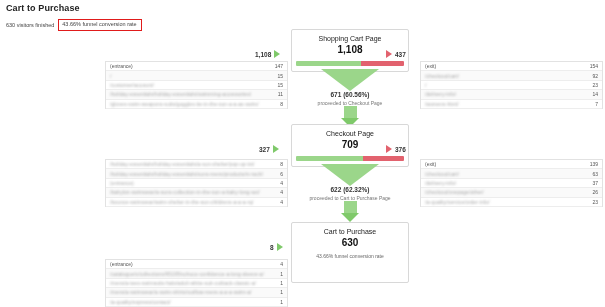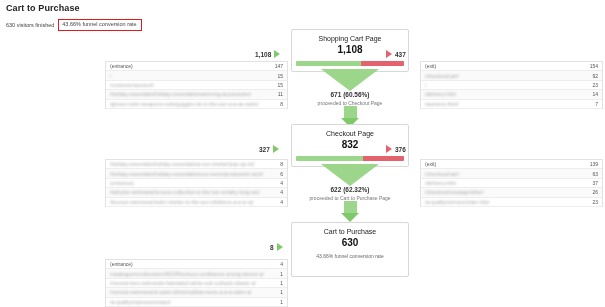--- a/index.html
+++ b/index.html
@@ -152,21 +152,21 @@
   <div class="wedge-wrap" style="left:291px; top:69px;">
     <div class="wedge"></div>
     <div class="flow-label">671 (60.56%)</div>
     <div class="flow-sub">proceeded to Checkout Page</div>
     <div class="wedge-neck"></div>
     <div class="wedge-arrow"></div>
   </div>
 
   <div class="stage-box" style="left:291px; top:124px;">
     <div class="stage-name">Checkout Page</div>
-    <div class="stage-value">832</div>
+    <div class="stage-value">709</div>
     <div class="stage-bar">
       <div class="bar-pass" style="flex:62.32"></div>
       <div class="bar-drop" style="flex:37.68"></div>
     </div>
   </div>
   <div class="marker left" style="left:259px; top:145px;">
     <span>327</span>
     <span class="tri-right-green"></span>
   </div>
   <div class="marker" style="left:386px; top:145px;">
@@ -174,21 +174,21 @@
     <span>376</span>
   </div>
   <div class="wedge-wrap" style="left:291px; top:164px;">
     <div class="wedge"></div>
     <div class="flow-label">622 (62.32%)</div>
     <div class="flow-sub">proceeded to Cart to Purchase Page</div>
     <div class="wedge-neck"></div>
     <div class="wedge-arrow"></div>
   </div>
 
-  <div class="stage-box" style="left:291px; top:222px; padding-bottom:17px;">
+  <div class="stage-box" style="left:291px; top:222px; padding-bottom:23px;">
     <div class="stage-name">Cart to Purchase</div>
     <div class="stage-value">630</div>
     <div class="stage-note">43.66% funnel conversion rate</div>
   </div>
   <div class="marker left" style="left:270px; top:243px;">
     <span>8</span>
     <span class="tri-right-green"></span>
   </div>
 
   <div class="side-table" id="t-entry-1" style="left:105px; top:61px;">

